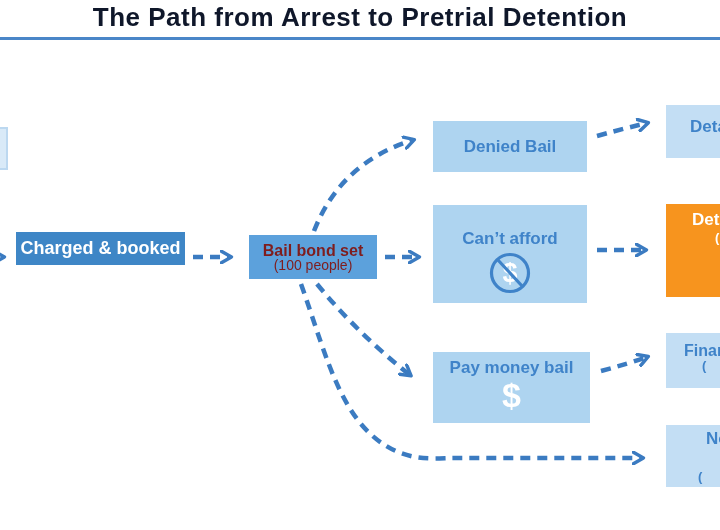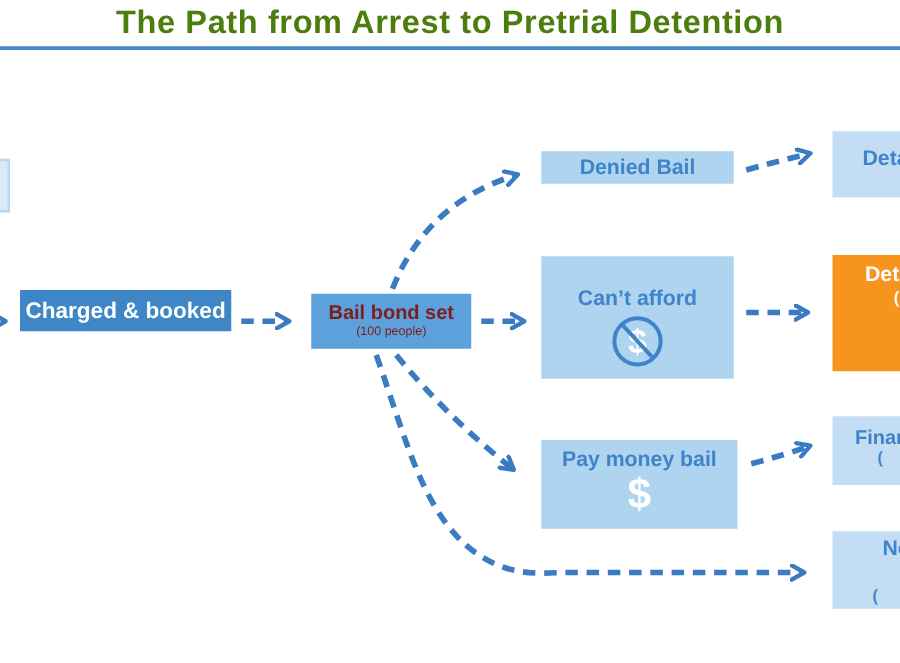--- a/index.html
+++ b/index.html
@@ -2,35 +2,35 @@
 <html><head>
 <meta charset="utf-8">
 <style>
   html,body{margin:0;padding:0;background:#fff;}
   #canvas{
     position:relative;width:720px;height:530px;overflow:hidden;background:#ffffff;
     font-family:"Liberation Sans",sans-serif;
   }
   .title{
     position:absolute;top:2px;left:0;width:720px;text-align:center;
-    font-size:26px;font-weight:bold;color:#4d7c0f;letter-spacing:.5px;
+    font-size:26px;font-weight:bold;color:#0f172a;letter-spacing:.5px;
   }
   .rule{position:absolute;top:37px;left:0;width:720px;height:3px;background:#4A86C8;}
   .sliver{position:absolute;left:-3px;top:127px;width:7px;height:39px;background:#D9EAF8;border:2px solid #BCD8F0;}
   .node{position:absolute;box-sizing:border-box;display:flex;flex-direction:column;align-items:center;justify-content:center;text-align:center;}
   .blue-dark{background:#3E86C6;color:#ffffff;}
   .blue-mid{background:#5CA1DC;color:#7f1d1d;}
   .blue-light{background:#AED4F0;color:#3F83C9;}
   .blue-lighter{background:#C3DEF4;color:#3F83C9;}
   .orange{background:#F7941E;color:#ffffff;}
   .n-charged{left:16px;top:232px;width:169px;height:33px;font-size:18px;font-weight:bold;}
   .n-bail{left:249px;top:235px;width:128px;height:44px;}
   .n-bail .l1{font-size:16px;font-weight:bold;line-height:17px;}
-  .n-bail .l2{font-size:10px;line-height:13px;}
-  .n-denied{left:433px;top:121px;width:154px;height:26px;font-size:17px;font-weight:bold;}
+  .n-bail .l2{font-size:14px;line-height:13px;}
+  .n-denied{left:433px;top:121px;width:154px;height:51px;font-size:17px;font-weight:bold;}
   .n-cant{left:433px;top:205px;width:154px;height:98px;font-size:17px;font-weight:bold;line-height:19px;justify-content:flex-start;padding-top:24px;}
   .n-pay{left:433px;top:352px;width:157px;height:71px;font-size:17px;font-weight:bold;justify-content:flex-start;padding-top:6px;}
   .n-pay .dollar{color:#ffffff;font-size:34px;line-height:34px;font-weight:bold;margin-top:0px;}
   .edge-box{position:absolute;box-sizing:border-box;font-weight:bold;}
   .n-det-top{left:666px;top:105px;width:140px;height:53px;font-size:17px;}
   .n-det-or{left:666px;top:204px;width:140px;height:93px;font-size:17px;}
   .n-finan{left:666px;top:333px;width:140px;height:55px;font-size:16px;}
   .n-no{left:666px;top:425px;width:140px;height:62px;font-size:17px;}
   .edge-box span{position:absolute;white-space:nowrap;}
   .frag2{font-size:13px;font-weight:bold;}

